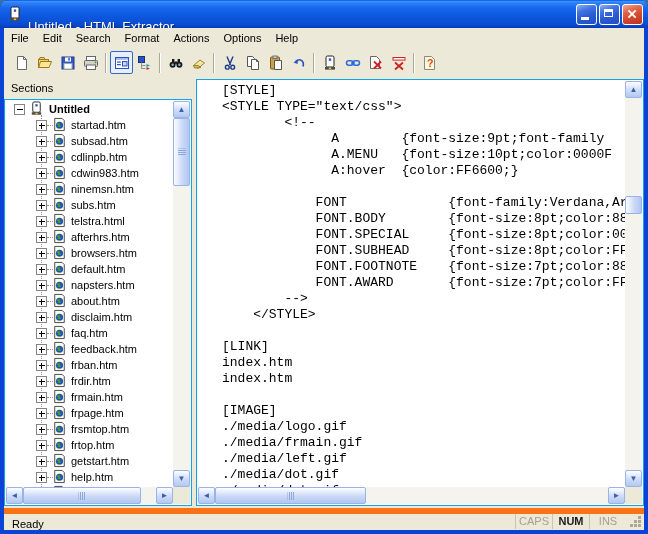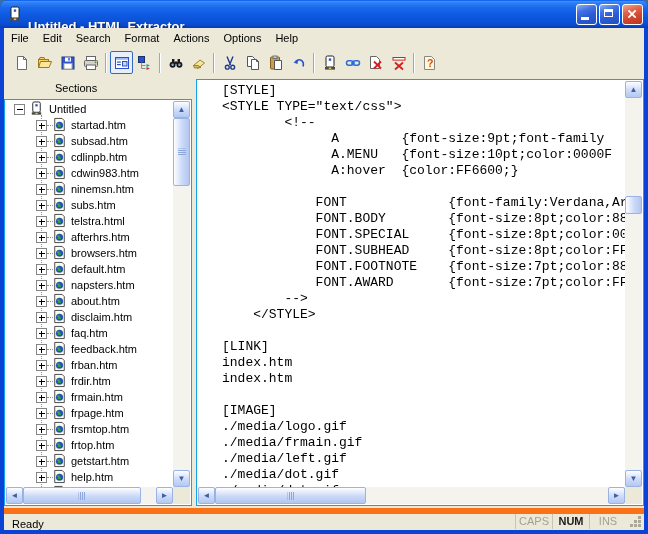--- a/index.html
+++ b/index.html
@@ -3,58 +3,58 @@
 <meta charset="utf-8">
 <style>
   html,body{margin:0;padding:0;background:#3A6EA5;}
   .window{position:relative;width:648px;height:534px;background:#0A43D6;border-radius:8px 8px 0 0;
           font-family:"Liberation Sans",sans-serif;overflow:hidden;}
   
   .titlebar{position:absolute;left:0;top:0;width:648px;height:28px;border-radius:7px 7px 0 0;
     background:linear-gradient(180deg,#0050EE 0%,#3A92F8 5%,#2F80F5 10%,#1968EC 28%,#0D59DF 55%,#0B52D8 75%,#0A4ACC 90%,#0638B8 100%);
     display:flex;align-items:center;}
   .app-icon{width:16px;height:16px;margin:0 5px 0 7px;flex:0 0 auto;}
-  .title-text{color:#fff;font-weight:bold;font-size:13px;text-shadow:1px 1px 1px #0A246A;white-space:nowrap;margin-top:24px;}
+  .title-text{color:#fff;font-weight:normal;font-size:13px;text-shadow:1px 1px 1px #0A246A;white-space:nowrap;margin-top:24px;}
   .win-btns{position:absolute;right:5px;top:4px;display:flex;gap:2px;}
   .wbtn{width:21px;height:21px;border:1px solid #fff;border-radius:3px;position:relative;box-sizing:border-box;}
   .wbtn.blue{background:linear-gradient(160deg,#8FB2F2 0%,#4273E4 30%,#2B5AD2 60%,#2150C4 100%);}
   .wbtn.red{background:linear-gradient(160deg,#F2A692 0%,#E26A50 30%,#D24830 60%,#BC3420 100%);}
   .glyph-min{position:absolute;left:4px;bottom:4px;width:8px;height:3px;background:#fff;}
   .glyph-max{position:absolute;left:4px;top:4px;width:9px;height:8px;border:1px solid #fff;border-top:3px solid #fff;box-sizing:border-box;}
   
   .menubar{position:absolute;left:4px;top:28px;width:640px;height:20px;background:#ECE9D8;display:flex;align-items:center;}
   .menu-item{font-size:11px;color:#000;padding:2px 7px;cursor:default;}
   
   .toolbar{position:absolute;left:4px;top:48px;width:640px;height:29px;background:#ECE9D8;display:flex;align-items:center;padding-left:6px;box-sizing:border-box;}
   .tbtn{width:23px;height:23px;display:flex;align-items:center;justify-content:center;flex:0 0 auto;}
   .tbtn svg{width:16px;height:16px;}
   .tbtn.toggled{background:#E8EEFB;border:1px solid #316AC5;border-radius:2px;box-sizing:border-box;}
   .tsep{width:0;height:20px;border-left:1px solid #ACA899;border-right:1px solid #fff;margin:0 3px;flex:0 0 auto;}
   
   .workspace{position:absolute;left:4px;top:77px;width:640px;height:431px;background:#ECE9D8;}
   .sections-header{position:absolute;left:0;top:0;width:188px;height:22px;font-size:11px;color:#000;
-    display:flex;align-items:center;padding-left:7px;box-sizing:border-box;margin-left:44px;}
+    display:flex;align-items:center;padding-left:7px;box-sizing:border-box;}
   .panel{position:absolute;background:#fff;border:1px solid #0ea5e9;box-sizing:border-box;padding-left:45px;}
   .tree-panel{left:0;top:22px;width:188px;height:407px;}
   .right-panel{left:192px;top:2px;width:448px;height:427px;}
   .splitter{position:absolute;left:188px;top:22px;width:4px;height:407px;background:#ECE9D8;}
   
   .tree-clip{position:absolute;left:1px;top:1px;right:18px;bottom:18px;overflow:hidden;background:#fff;}
   .tree-vline{position:absolute;left:35px;top:14px;bottom:0;border-left:1px dotted #909090;}
   .tree-row{position:relative;height:16px;font-size:11px;color:#000;white-space:nowrap;}
   .minus-box,.plus-box{position:absolute;width:9px;height:9px;background:#fff;border:1px solid #848484;box-sizing:content-box;}
   .minus-box{left:8px;top:3px;}
   .plus-box{left:30px;top:3px;}
   .minus-box::before,.plus-box::before{content:"";position:absolute;left:1.5px;top:4px;width:6px;height:1px;background:#000;}
   .plus-box::after{content:"";position:absolute;left:4px;top:1.5px;width:1px;height:6px;background:#000;}
   .twig{position:absolute;left:41px;top:8px;width:6px;border-top:1px dotted #909090;}
   .tree-row .doc-icon{position:absolute;left:47px;top:0;width:13px;height:15px;}
   .tree-row .node-label{position:absolute;left:65px;top:2px;}
   .root-row .root-icon{position:absolute;left:23px;top:0;width:15px;height:15px;}
-  .root-row .node-label{left:43px;}
+  .root-row .node-label{left:43px;font-weight:bold;}
   
   .code-clip{position:absolute;left:1px;top:1px;right:18px;bottom:18px;overflow:hidden;background:#fff;
     padding:2px 0 0 24px;box-sizing:border-box;}
   .code-line{white-space:pre;min-height:16px;line-height:16px;font-family:"Liberation Mono",monospace;font-size:13px;color:#000;}
   
   .vsb{position:absolute;top:1px;right:1px;width:17px;bottom:18px;background:#F4F3EE;}
   .hsb{position:absolute;left:1px;bottom:1px;height:17px;right:18px;background:#F4F3EE;}
   .sb-corner{position:absolute;right:1px;bottom:1px;width:17px;height:17px;background:#ECE9D8;}
   .sb-btn{position:absolute;width:17px;height:17px;background:linear-gradient(180deg,#FDFEFF,#CDDBF9 55%,#B4C8F0);
     border:1px solid #9AB3E6;border-radius:2px;box-sizing:border-box;color:#3C5FA8;font-size:8px;line-height:15px;text-align:center;}

